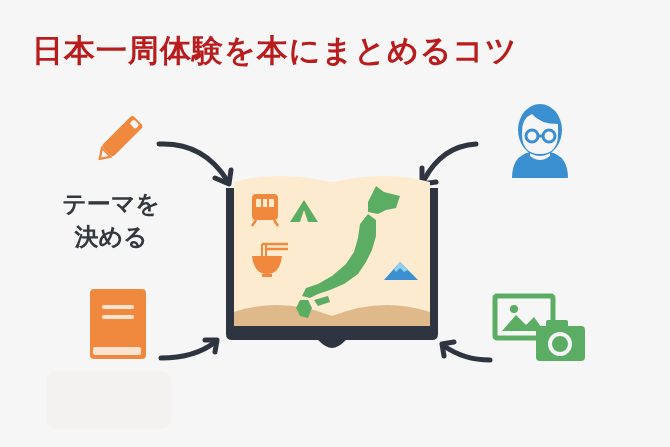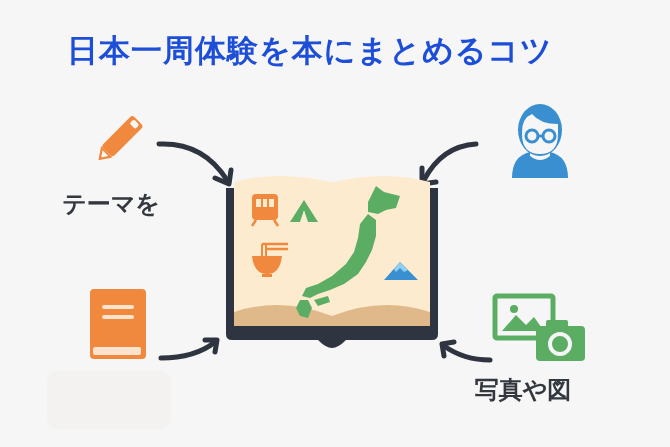--- a/index.html
+++ b/index.html
@@ -6,23 +6,23 @@
     body {
       width: 670px; height: 447px;
       background: #f6f6f7;
       position: relative;
       overflow: hidden;
       font-family: "DejaVu Sans", "Liberation Sans", sans-serif;
       color: #2f3640;
     }
     .title {
       position: absolute; left: 0; top: 30px; width: 670px;
-      text-align: left; padding-left: 67px; box-sizing: border-box;
+      text-align: left; padding-left: 32px; box-sizing: border-box;
       font-size: 31px; font-weight: bold; letter-spacing: 1px;
-      color: #1d4ed8;
+      color: #b91c1c;
     }
     .label {
       position: absolute; text-align: center;
       font-size: 24px; font-weight: bold; line-height: 33px;
       color: #33383f;
     }
     .label span { display: block; }
     .icon { position: absolute; }
     .arrow { position: absolute; }
     .book { position: absolute; left: 218px; top: 166px; width: 228px; height: 182px; }
@@ -39,20 +39,21 @@
 <svg class="icon" style="left:88px;top:108px;" width="66" height="62" viewBox="0 0 66 62">
   <g transform="rotate(-45 33 31)">
     <rect x="14" y="22" width="44" height="16" rx="3" fill="#f0893d"></rect>
     <rect x="50" y="26" width="6" height="8" rx="2" fill="#f6f6f7"></rect>
     <polygon points="14,22 2,30 14,38" fill="#f0893d"></polygon>
     <polygon points="12,26 6,30 12,34" fill="#f6f6f7"></polygon>
   </g>
 </svg>
 <div class="label" style="left:46px;top:188px;width:130px;">
   <span>テーマを</span>
+  <span>決める</span>
 </div>
 
 <svg class="icon" style="left:508px;top:98px;" width="64" height="80" viewBox="0 0 64 80">
   <path d="M4 80 Q4 58 22 54 L42 54 Q60 58 60 80 Z" fill="#3a8fd0"></path>
   <path d="M22 50 L22 58 Q32 66 42 58 L42 50 Z" fill="#f6f6f7"></path>
   <ellipse cx="32" cy="32" rx="22" ry="26" fill="#3a8fd0"></ellipse>
   <path d="M14 34 Q14 20 24 16 Q32 26 50 26 L50 36 Q50 56 32 56 Q14 56 14 36 Z" fill="#f6f6f7"></path>
   <circle cx="24" cy="38" r="6" fill="none" stroke="#3a8fd0" stroke-width="3"></circle>
   <circle cx="41" cy="38" r="6" fill="none" stroke="#3a8fd0" stroke-width="3"></circle>
   <line x1="30" y1="38" x2="35" y2="38" stroke="#3a8fd0" stroke-width="3"></line>
@@ -70,21 +71,20 @@
 
 <svg class="icon" style="left:492px;top:293px;" width="96" height="70" viewBox="0 0 96 70">
   <rect x="3" y="3" width="58" height="42" rx="2" fill="none" stroke="#5cad64" stroke-width="5"></rect>
   <circle cx="22" cy="16" r="4" fill="#5cad64"></circle>
   <polygon points="10,38 24,22 34,32 42,24 52,38" fill="#5cad64"></polygon>
   <rect x="44" y="33" width="49" height="35" rx="4" fill="#5cad64"></rect>
   <rect x="54" y="27" width="22" height="8" rx="2" fill="#5cad64"></rect>
   <circle cx="68" cy="51" r="10" fill="none" stroke="#f6f6f7" stroke-width="4"></circle>
 </svg>
 <div class="label" style="left:468px;top:374px;width:110px;">
-  <span>写真や図</span>
 </div>
 
 <svg class="arrow" style="left:155px;top:136px;" width="82" height="52" viewBox="0 0 82 52">
   <path d="M4 8 Q48 6 72 44" fill="none" stroke="#2e3440" stroke-width="5" stroke-linecap="round"></path>
   <polyline points="60,42 74,48 76,34" fill="none" stroke="#2e3440" stroke-width="5" stroke-linecap="round" stroke-linejoin="round"></polyline>
 </svg>
 <svg class="arrow" style="left:414px;top:136px;" width="68" height="52" viewBox="0 0 68 52">
   <path d="M62 8 Q28 10 10 44" fill="none" stroke="#2e3440" stroke-width="5" stroke-linecap="round"></path>
   <polyline points="8,32 8,48 22,46" fill="none" stroke="#2e3440" stroke-width="5" stroke-linecap="round" stroke-linejoin="round"></polyline>
 </svg>

